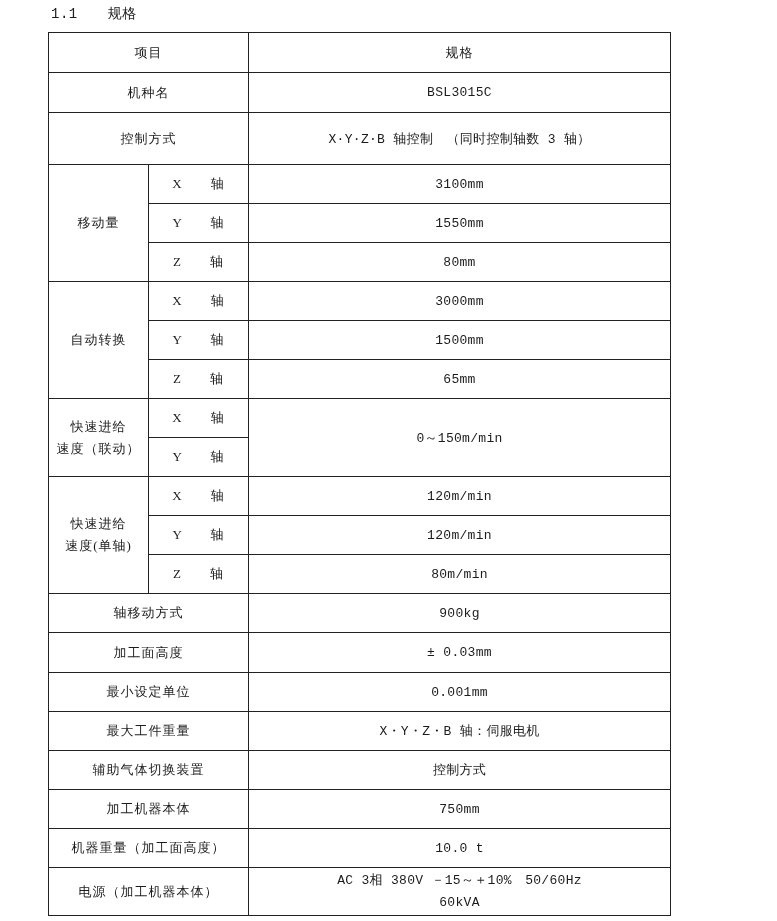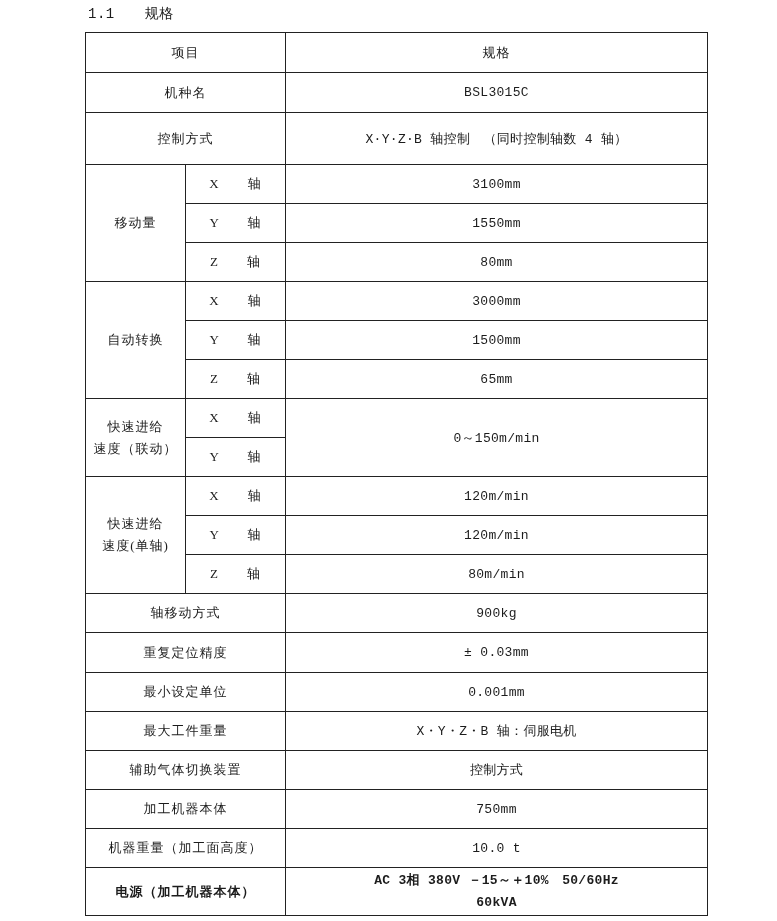--- a/index.html
+++ b/index.html
@@ -6,21 +6,21 @@
     margin: 0;
     padding: 0;
     background: #ffffff;
   }
   .page {
     position: relative;
     width: 777px;
     height: 921px;
     background: #ffffff;
     box-sizing: border-box;
-    padding: 6px 0 0 85px;
+    padding: 6px 0 0 48px;
     color: #1c1c1c;
     font-family: "Liberation Serif", "DejaVu Serif", serif;
   }
   .heading {
     font-size: 14px;
     line-height: 16px;
     margin: 0 0 10px 3px;
     letter-spacing: 0.5px;
     white-space: nowrap;
   }
@@ -47,21 +47,21 @@
     letter-spacing: 1px;
   }
   td.val {
     font-family: "Liberation Mono", "DejaVu Sans Mono", monospace;
     letter-spacing: 0.3px;
   }
   td .ln { line-height: 22px; }
   tr.h40 { height: 40px; }
   tr.h43 { height: 52px; }
   tr.h39 { height: 39px; }
-  tr.h48 { height: 48px; font-weight: bold; }
+  tr.h48 { height: 48px; }
 </style>
 </head>
 <body>
 
 <div class="page">
 
   <div class="heading">
     <span class="num">1.1</span><span>规格</span>
   </div>
 
@@ -78,21 +78,21 @@
       <td class="lbl">规格</td>
     </tr>
 
     <tr class="h40">
       <td colspan="2" class="lbl">机种名</td>
       <td class="val">BSL3015C</td>
     </tr>
 
     <tr class="h43">
       <td colspan="2" class="lbl">控制方式</td>
-      <td class="val">X·Y·Z·B 轴控制　（同时控制轴数 4 轴）</td>
+      <td class="val">X·Y·Z·B 轴控制　（同时控制轴数 3 轴）</td>
     </tr>
 
     <tr class="h39">
       <td rowspan="3" class="lbl">移动量</td>
       <td class="lbl">X　　轴</td>
       <td class="val">3100mm</td>
     </tr>
     <tr class="h39">
       <td class="lbl">Y　　轴</td>
       <td class="val">1550mm</td>
@@ -143,21 +143,21 @@
     <tr class="h39">
       <td class="lbl">Z　　轴</td>
       <td class="val">80m/min</td>
     </tr>
 
     <tr class="h39">
       <td colspan="2" class="lbl">轴移动方式</td>
       <td class="val">900kg</td>
     </tr>
     <tr class="h40">
-      <td colspan="2" class="lbl">重复定位精度</td>
+      <td colspan="2" class="lbl">加工面高度</td>
       <td class="val">± 0.03mm</td>
     </tr>
     <tr class="h39">
       <td colspan="2" class="lbl">最小设定单位</td>
       <td class="val">0.001mm</td>
     </tr>
     <tr class="h39">
       <td colspan="2" class="lbl">最大工件重量</td>
       <td class="val">X・Y・Z・B 轴：伺服电机</td>
     </tr>

